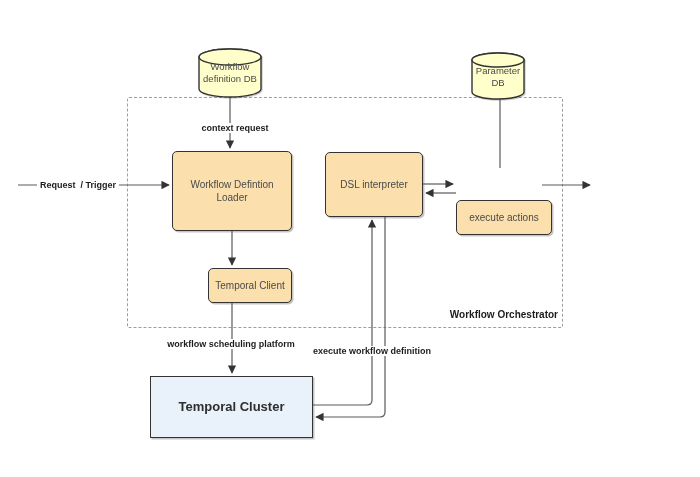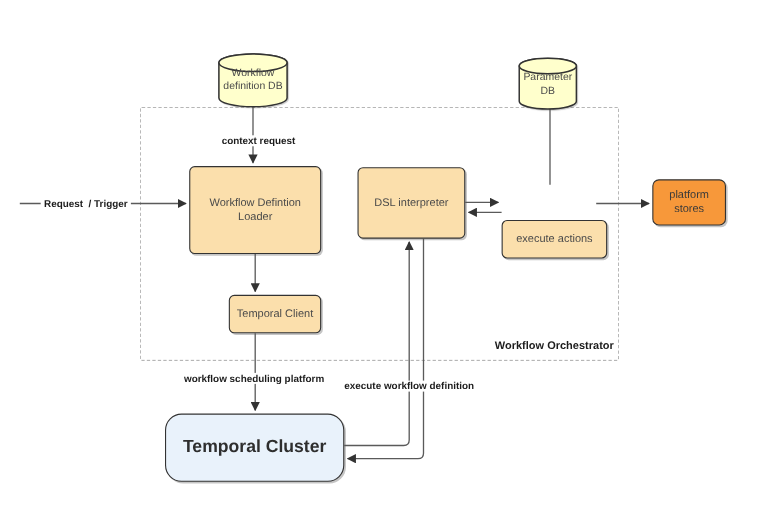--- a/index.html
+++ b/index.html
@@ -61,22 +61,22 @@
   }
   .loader      { left: 172px; top: 151px; width: 120px; height: 80px; }
   .loader .inner-label { width: 100px; }
   .dsl         { left: 325px; top: 152px; width: 98px;  height: 65px; }
   .exec        { left: 456px; top: 168px; width: 96px;  height: 35px; margin-top: 32px; }
   .tclient     { left: 208px; top: 268px; width: 84px;  height: 35px; text-align: right; }
   .platform    { left: 593px; top: 163px; width: 67px;  height: 42px;
                  background: var(--orange-fill); border-radius: 6px; color: #3A3A3A; }
   .platform .inner-label { width: 52px; }
   .tcluster    { left: 150px; top: 376px; width: 163px; height: 62px;
-                 background: var(--cluster-fill); border-radius: 15px;
-                 font-size: 16px; font-weight: bold; color: #2E2E2E; }
+                 background: var(--cluster-fill); border-radius: 0;
+                 font-size: 13px; font-weight: bold; color: #2E2E2E; }
   
   .cyl { z-index: 2; margin-top: 23px; }
   .cyl svg { position: absolute; left: 0; top: 0; filter: drop-shadow(1px 1px 0 rgba(90,90,90,0.3)); }
   .cyl-shape { fill: var(--db-fill); stroke: var(--border-color); stroke-width: 1.4; }
   .cyl-label {
     position: absolute; left: 0; right: 0; top: 13px;
     font-size: 9.5px; line-height: 1.25; color: var(--node-text);
     text-align: center;
   }
   .wdb { left: 198px; top: 25px; width: 64px; height: 50px; }
@@ -144,23 +144,20 @@
   </div>
 
   <div class="node rect dsl">
     <div class="inner-label">DSL interpreter</div>
   </div>
 
   <div class="node rect exec">
     <div class="inner-label">execute actions</div>
   </div>
 
-  <div class="node rect platform">
-    <div class="inner-label">platform stores</div>
-  </div>
 
   <div class="node rect tclient">
     <div class="inner-label">Temporal Client</div>
   </div>
 
   <div class="node rect tcluster">
     <div class="inner-label">Temporal Cluster</div>
   </div>
 
   <div class="edge-label lbl-context">context request</div>

